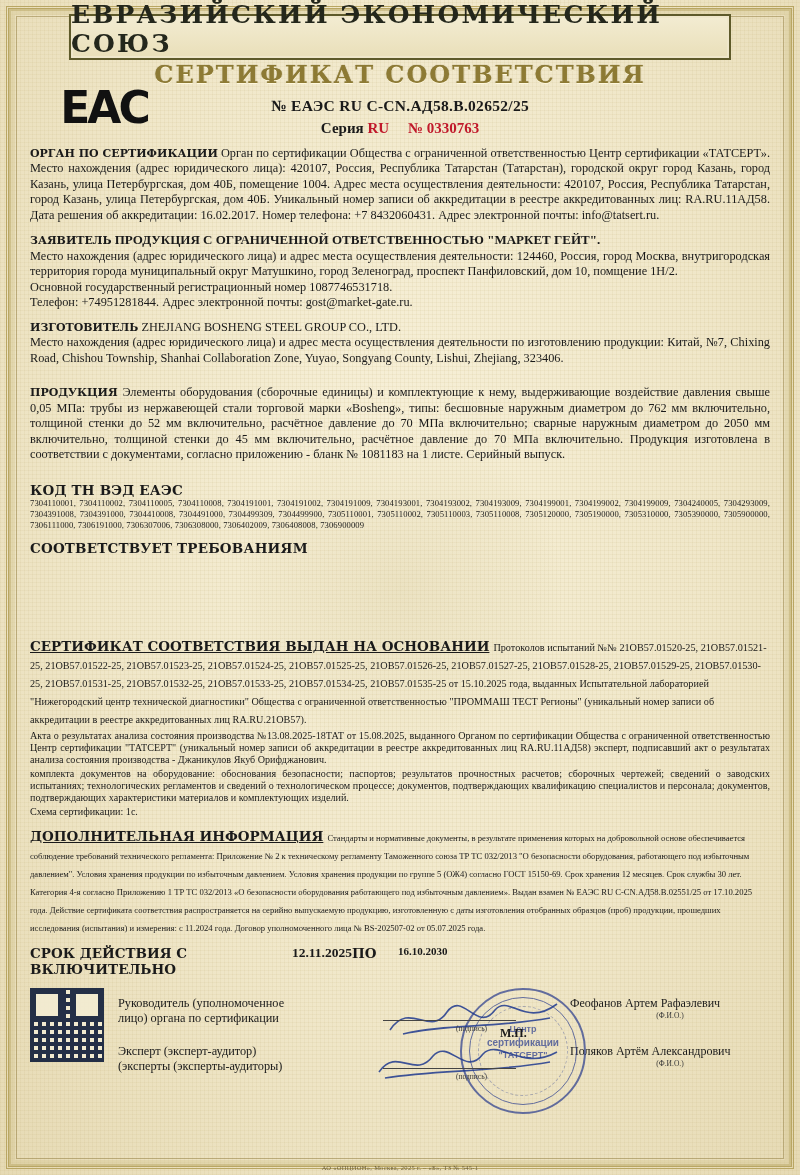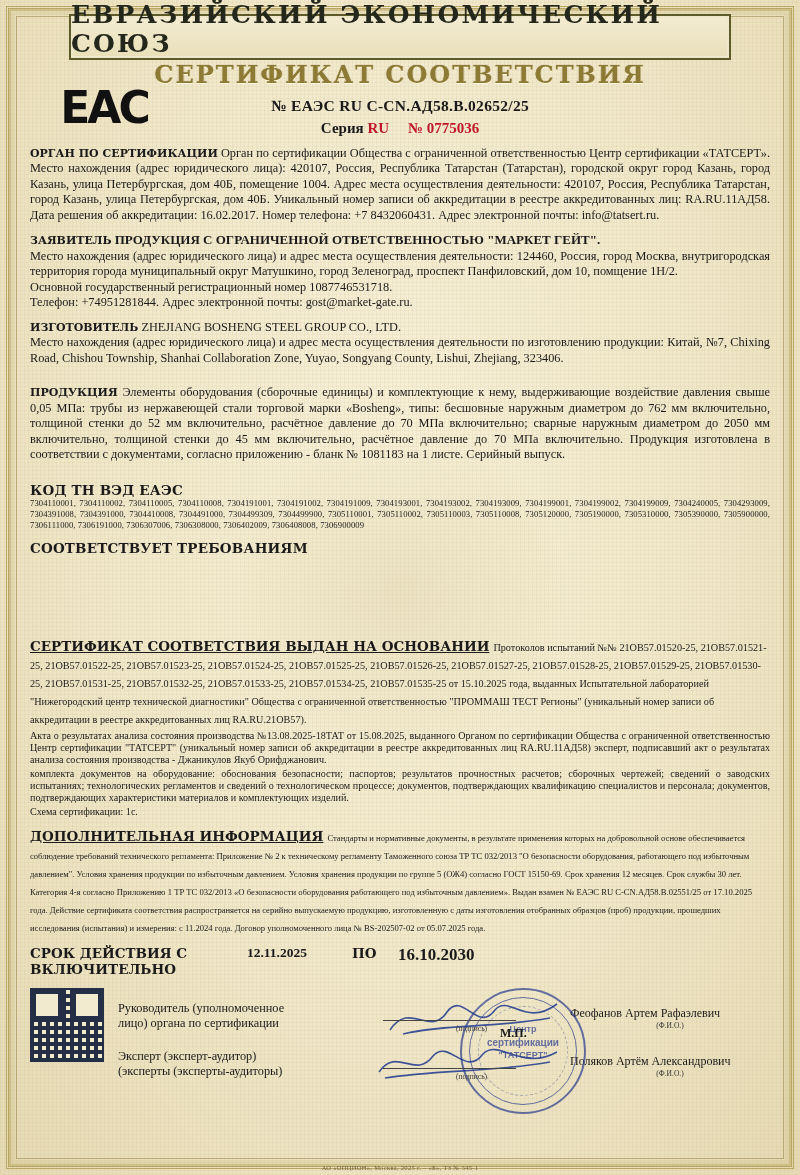--- a/index.html
+++ b/index.html
@@ -86,27 +86,27 @@
   .basis-inline{font-size:10.2px;line-height:1.25;}
 
   
   .validity{
     display:flex;align-items:flex-start;margin-top:10px;
   }
   .validity .v-lbl{
     font-family:"DejaVu Serif",serif;font-weight:bold;font-size:13.5px;
     width:172px;line-height:1.25;
   }
-  .validity .v-date{font-size:13.5px;font-weight:bold;width:150px;text-align:center;}
+  .validity .v-date{font-size:13.5px;font-weight:bold;width:150px;text-align:right;}
   .validity .v-po{font-family:"DejaVu Serif",serif;font-weight:bold;font-size:13.5px;width:46px;}
-  .validity .v-date2{font-size:17px;font-weight:bold;}
+  .validity .v-date2{font-size:11px;font-weight:bold;}
 
   
   .sig{margin-top:18px;position:relative;height:92px;}
-  .sig-row{display:flex;align-items:flex-end;margin-bottom:14px;}
+  .sig-row{display:flex;align-items:flex-start;margin-bottom:14px;}
   .sig-role{width:255px;font-size:12.3px;line-height:1.2;padding-left:88px;}
   .sig-mid{flex:1;position:relative;height:34px;}
   .sig-line{
     position:absolute;left:10px;right:54px;bottom:9px;border-bottom:1px solid #444;
   }
   .sig-cap{
     position:absolute;left:50%;transform:translateX(-50%);bottom:-3px;
     font-size:7.5px;color:#333;
   }
   .sig-name{width:200px;text-align:left;font-size:12px;}
@@ -176,21 +176,21 @@
     <div class="eaeu-band">
       <div class="t">ЕВРАЗИЙСКИЙ ЭКОНОМИЧЕСКИЙ СОЮЗ</div>
     </div>
 
     <div class="cert-title">СЕРТИФИКАТ СООТВЕТСТВИЯ</div>
     <div class="cert-no">№ ЕАЭС RU С-CN.АД58.В.02652/25</div>
     <div class="series-row">
       <span>Серия</span>
       <span class="red">RU</span>
       &nbsp;&nbsp;&nbsp;
-      <span class="red">№ 0775036</span>
+      <span class="red">№ 0330763</span>
     </div>
 
     <div class="eac">ЕАС</div>
 
     <div class="sec">
       <div class="txt">
         <span class="lbl-inline">ОРГАН ПО СЕРТИФИКАЦИИ</span>
         <span>Орган по сертификации Общества с ограниченной ответственностью Центр сертификации «ТАТСЕРТ». Место нахождения (адрес юридического лица): 420107, Россия, Республика Татарстан (Татарстан), городской округ город Казань, город Казань, улица Петербургская, дом 40Б, помещение 1004. Адрес места осуществления деятельности: 420107, Россия, Республика Татарстан, город Казань, улица Петербургская, дом 40Б. Уникальный номер записи об аккредитации в реестре аккредитованных лиц: RA.RU.11АД58. Дата решения об аккредитации: 16.02.2017. Номер телефона: +7 8432060431. Адрес электронной почты: info@tatsert.ru.</span>
       </div>
     </div>

